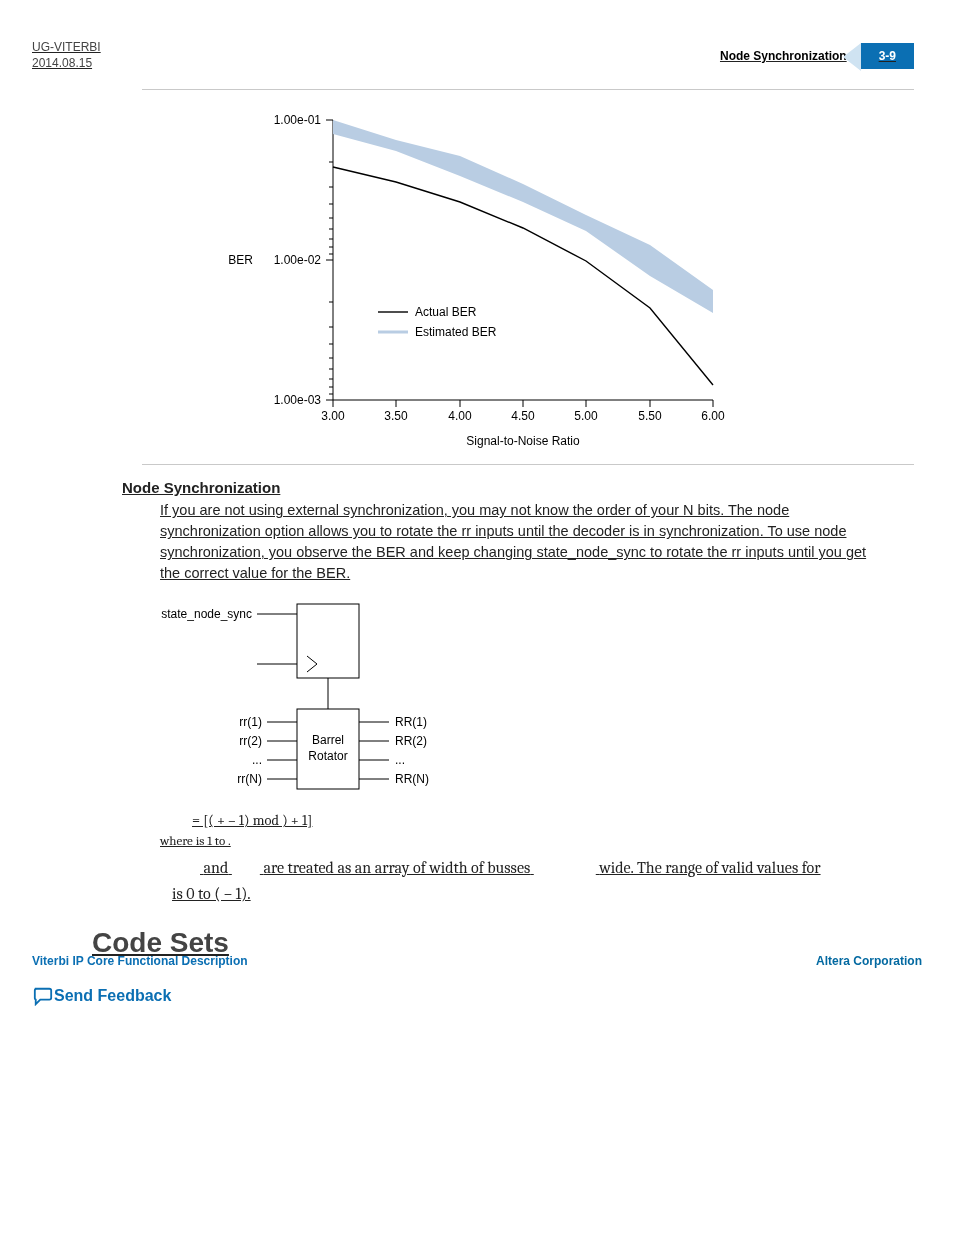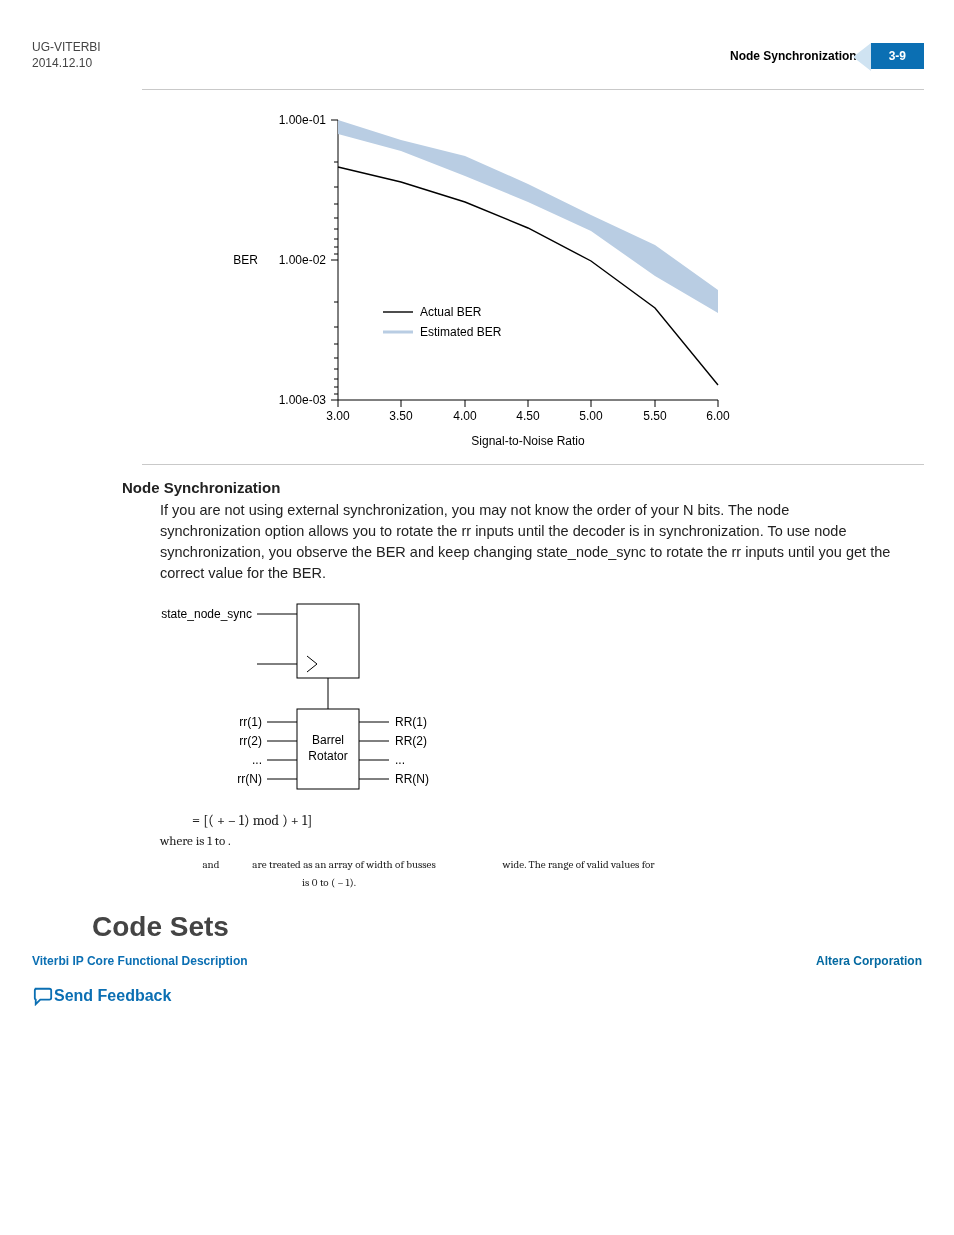--- a/index.html
+++ b/index.html
@@ -4,24 +4,25 @@
 <style>
   html, body {
     margin: 0;
     padding: 0;
     background: #fff;
     font-family: "Segoe UI", "Helvetica Neue", Arial, sans-serif;
     color: #222;
     width: 954px;
   }
   .page {
-    padding: 40px 30px 30px 32px;
+    padding: 40px 40px 30px 32px;
     box-sizing: border-box;
     height: 1036px;
     position: relative;
+    text-decoration: underline;
   }
 
   
   .hdr-row {
     display: flex;
     align-items: center;
     justify-content: space-between;
     font-size: 12px;
     margin-bottom: 18px;
   }
@@ -88,27 +89,27 @@
     margin-bottom: 4px;
   }
   .where-line {
     font-family: "Cambria", "Times New Roman", serif;
     font-size: 13px;
     margin-left: 128px;
     margin-bottom: 8px;
   }
   .buss-line {
     font-family: "Cambria", "Times New Roman", serif;
-    font-size: 11px;
+    font-size: 16px;
     margin-left: 140px;
     line-height: 1.6;
   }
   .buss-line .gap { display:inline-block; width:28px; }
   .buss-line .gap3 { display:inline-block; width:62px; }
-  .buss-line .indent { margin-left:130px; display:block; }
+  .buss-line .indent { display:block; }
 
   
   .footer {
     position: absolute;
     left: 32px; right: 32px; bottom: 30px;
   }
   .foot-line {
     display: flex;
     justify-content: space-between;
     align-items: center;
@@ -127,21 +128,21 @@
   .chat-icon { stroke:#0b6fb3; stroke-width:2; fill:none; }
 </style>
 </head>
 <body>
 
 <div class="page">
 
   <div class="hdr-row">
     <div class="hdr-left">
       <div>UG-VITERBI</div>
-      <div>2014.12.10</div>
+      <div>2014.08.15</div>
     </div>
     <div class="hdr-right">
       <span class="hdr-section">Node Synchronization</span>
       <span class="hdr-page-badge">3-9</span>
     </div>
   </div>
 
   <hr class="thin-rule">
 
   <div class="svg-wrap">

